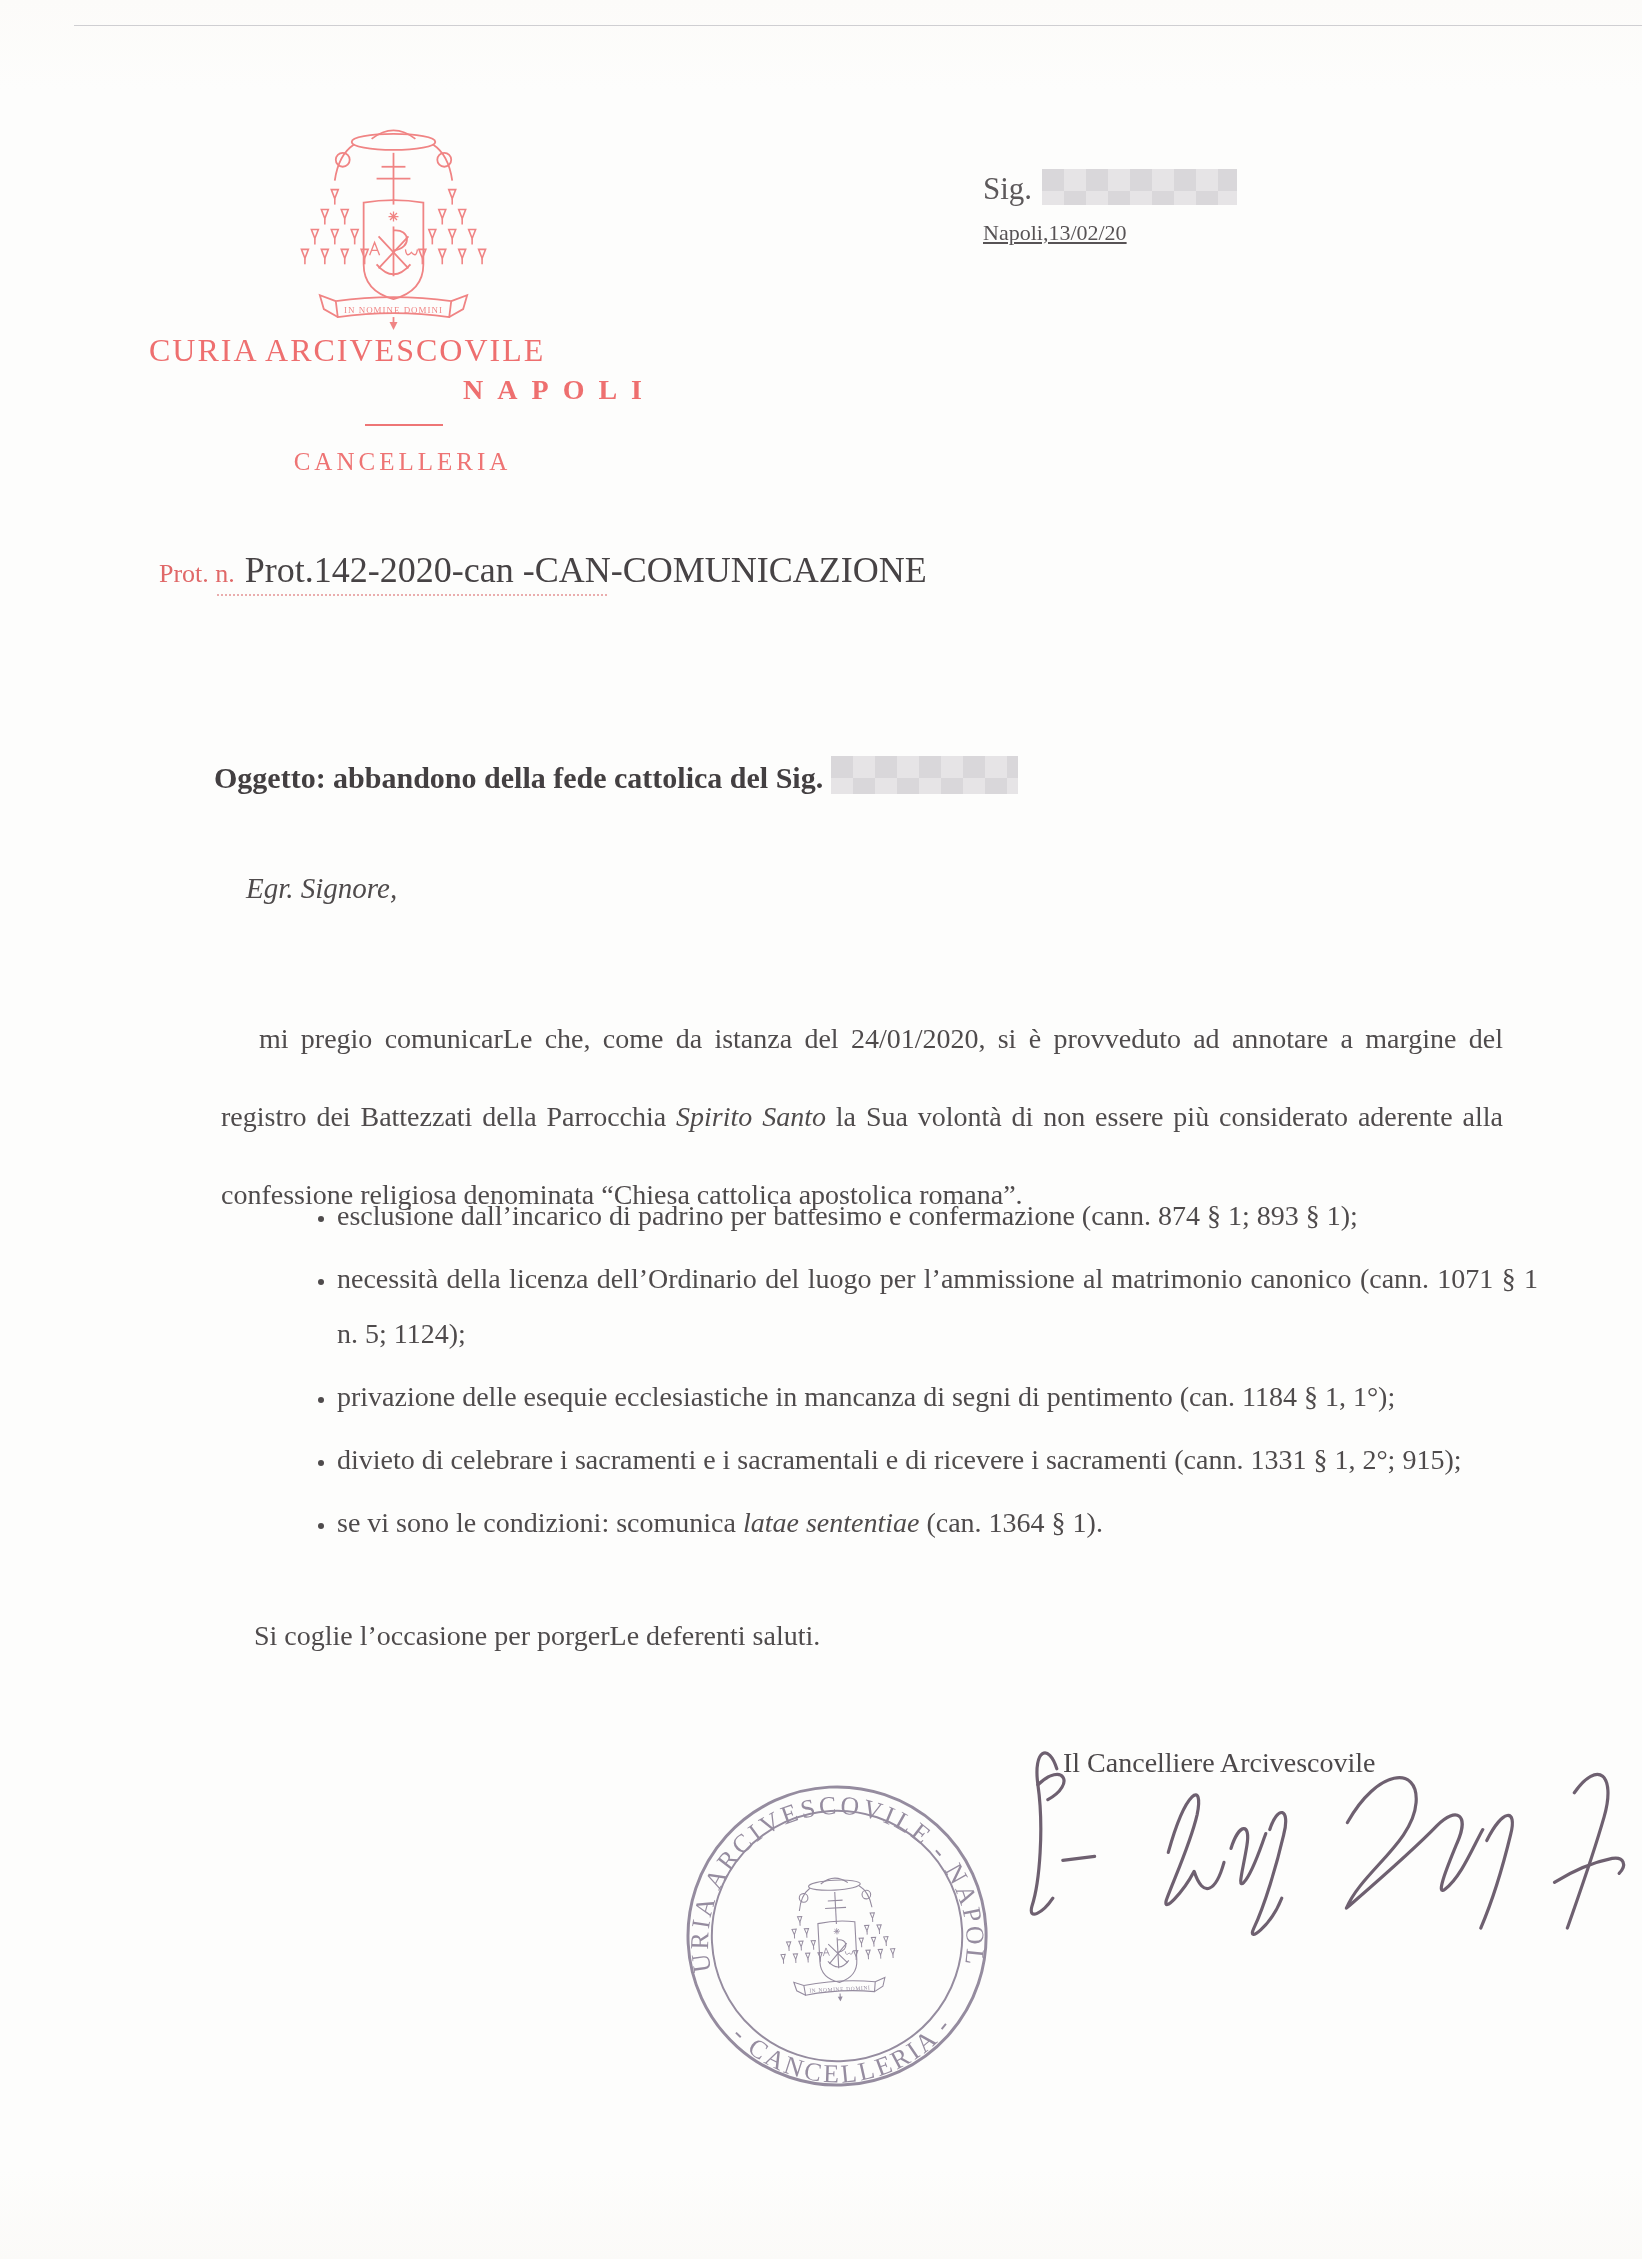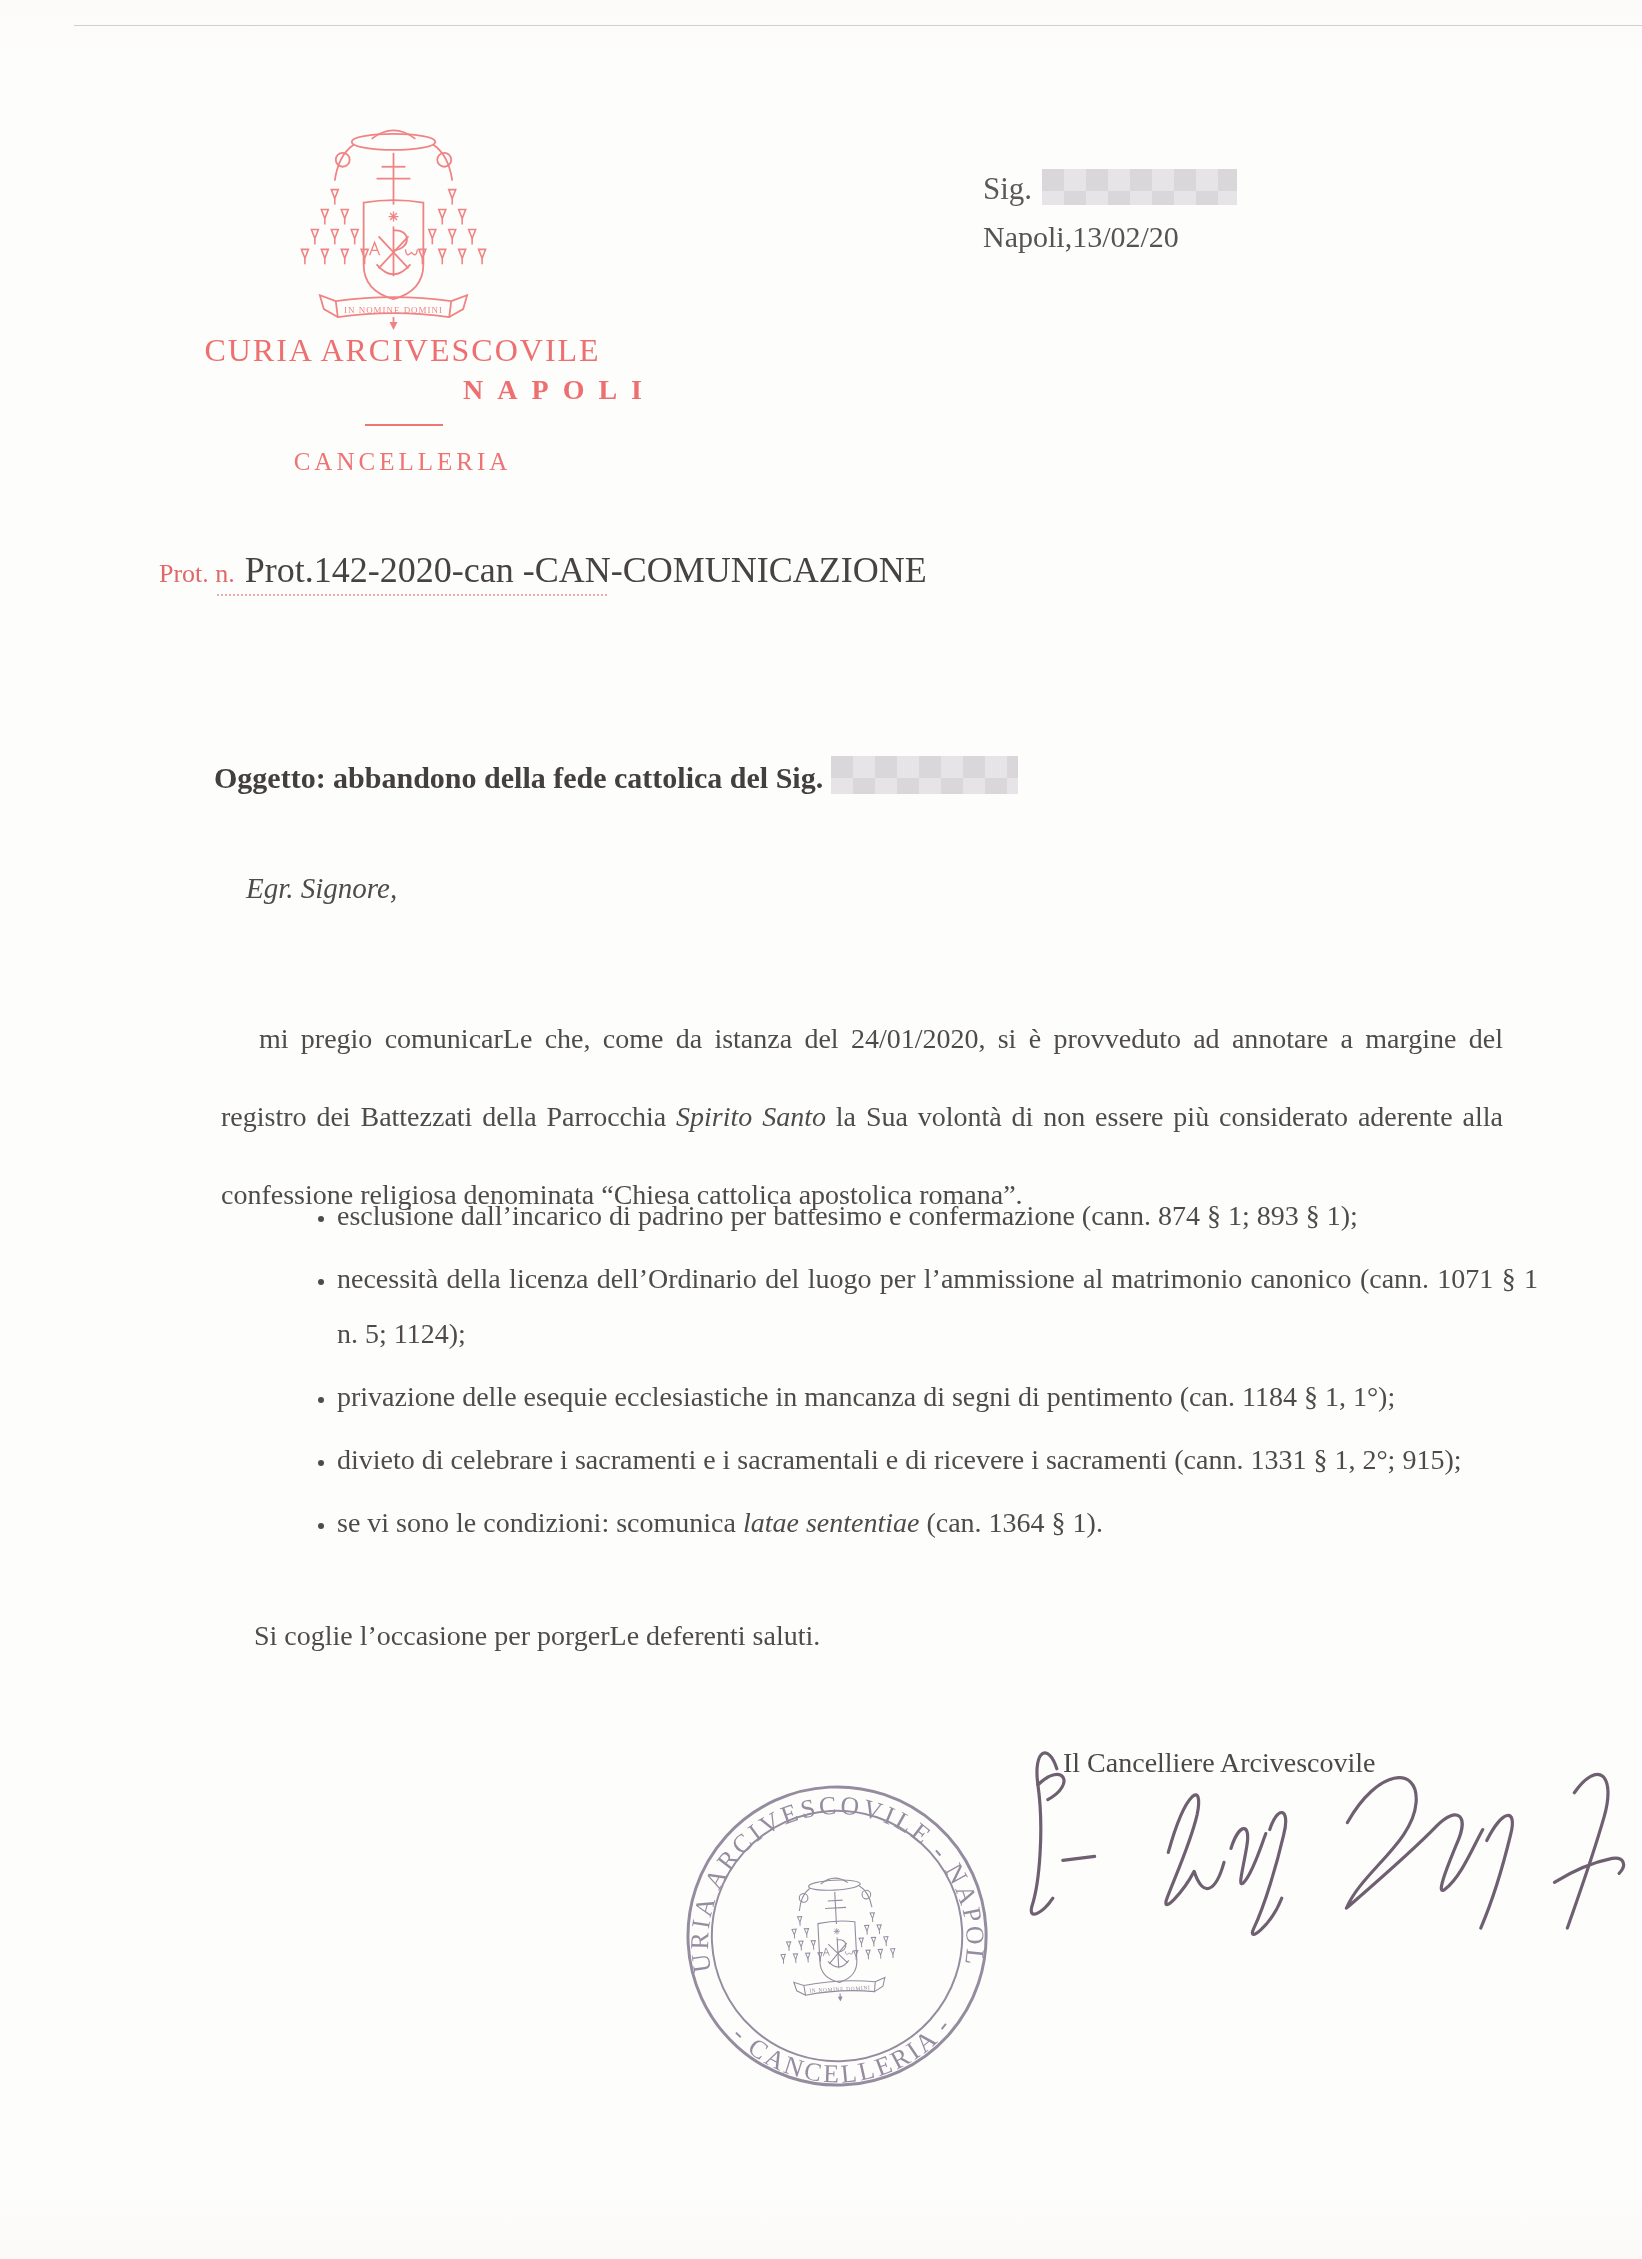--- a/index.html
+++ b/index.html
@@ -10,28 +10,28 @@
     font-family:"Liberation Serif","DejaVu Serif",serif;
     color:#4f4b4c;
     overflow:hidden;
   }
   .abs{position:absolute;}
   
   .scan-line{top:25px;left:74px;right:0;height:1px;background:#c3c3c8;opacity:.8;}
 
   
   .crest-red{left:292px;top:115px;width:203px;height:215px;color:#f08484;}
-  .org-name{left:149px;top:332px;width:507px;text-align:center;font-size:32px;letter-spacing:2px;color:#ee6f6f;}
+  .org-name{left:149px;top:332px;width:507px;text-align:left;font-size:32px;letter-spacing:2px;color:#ee6f6f;}
   .org-city{left:149px;top:374px;width:507px;text-align:right;font-size:28px;letter-spacing:14px;padding-left:14px;box-sizing:border-box;color:#ee6f6f;font-weight:bold;}
   .org-rule{left:365px;top:424px;width:78px;height:0;border-top:2px solid #ee7676;}
   .org-office{left:149px;top:448px;width:507px;text-align:center;font-size:25px;letter-spacing:4px;color:#ee7474;}
 
   
   .recipient{left:983px;top:169px;font-size:31px;color:#5d595b;white-space:nowrap;}
-  .dateline{left:983px;top:220px;font-size:30px;color:#575355;}
+  .dateline{left:983px;top:220px;font-size:22px;color:#575355;text-decoration:underline;}
 
   
   .redact{
     display:inline-block;vertical-align:-6px;
     background-image:
       repeating-conic-gradient(#e6e4e6 0% 25%, #d9d7da 0% 50%),
       repeating-conic-gradient(rgba(255,255,255,.55) 0% 25%, rgba(0,0,0,0.04) 0% 50%);
     background-size:44px 44px,30px 30px;
   }
   .redact-1{width:195px;height:36px;margin-left:10px;}

